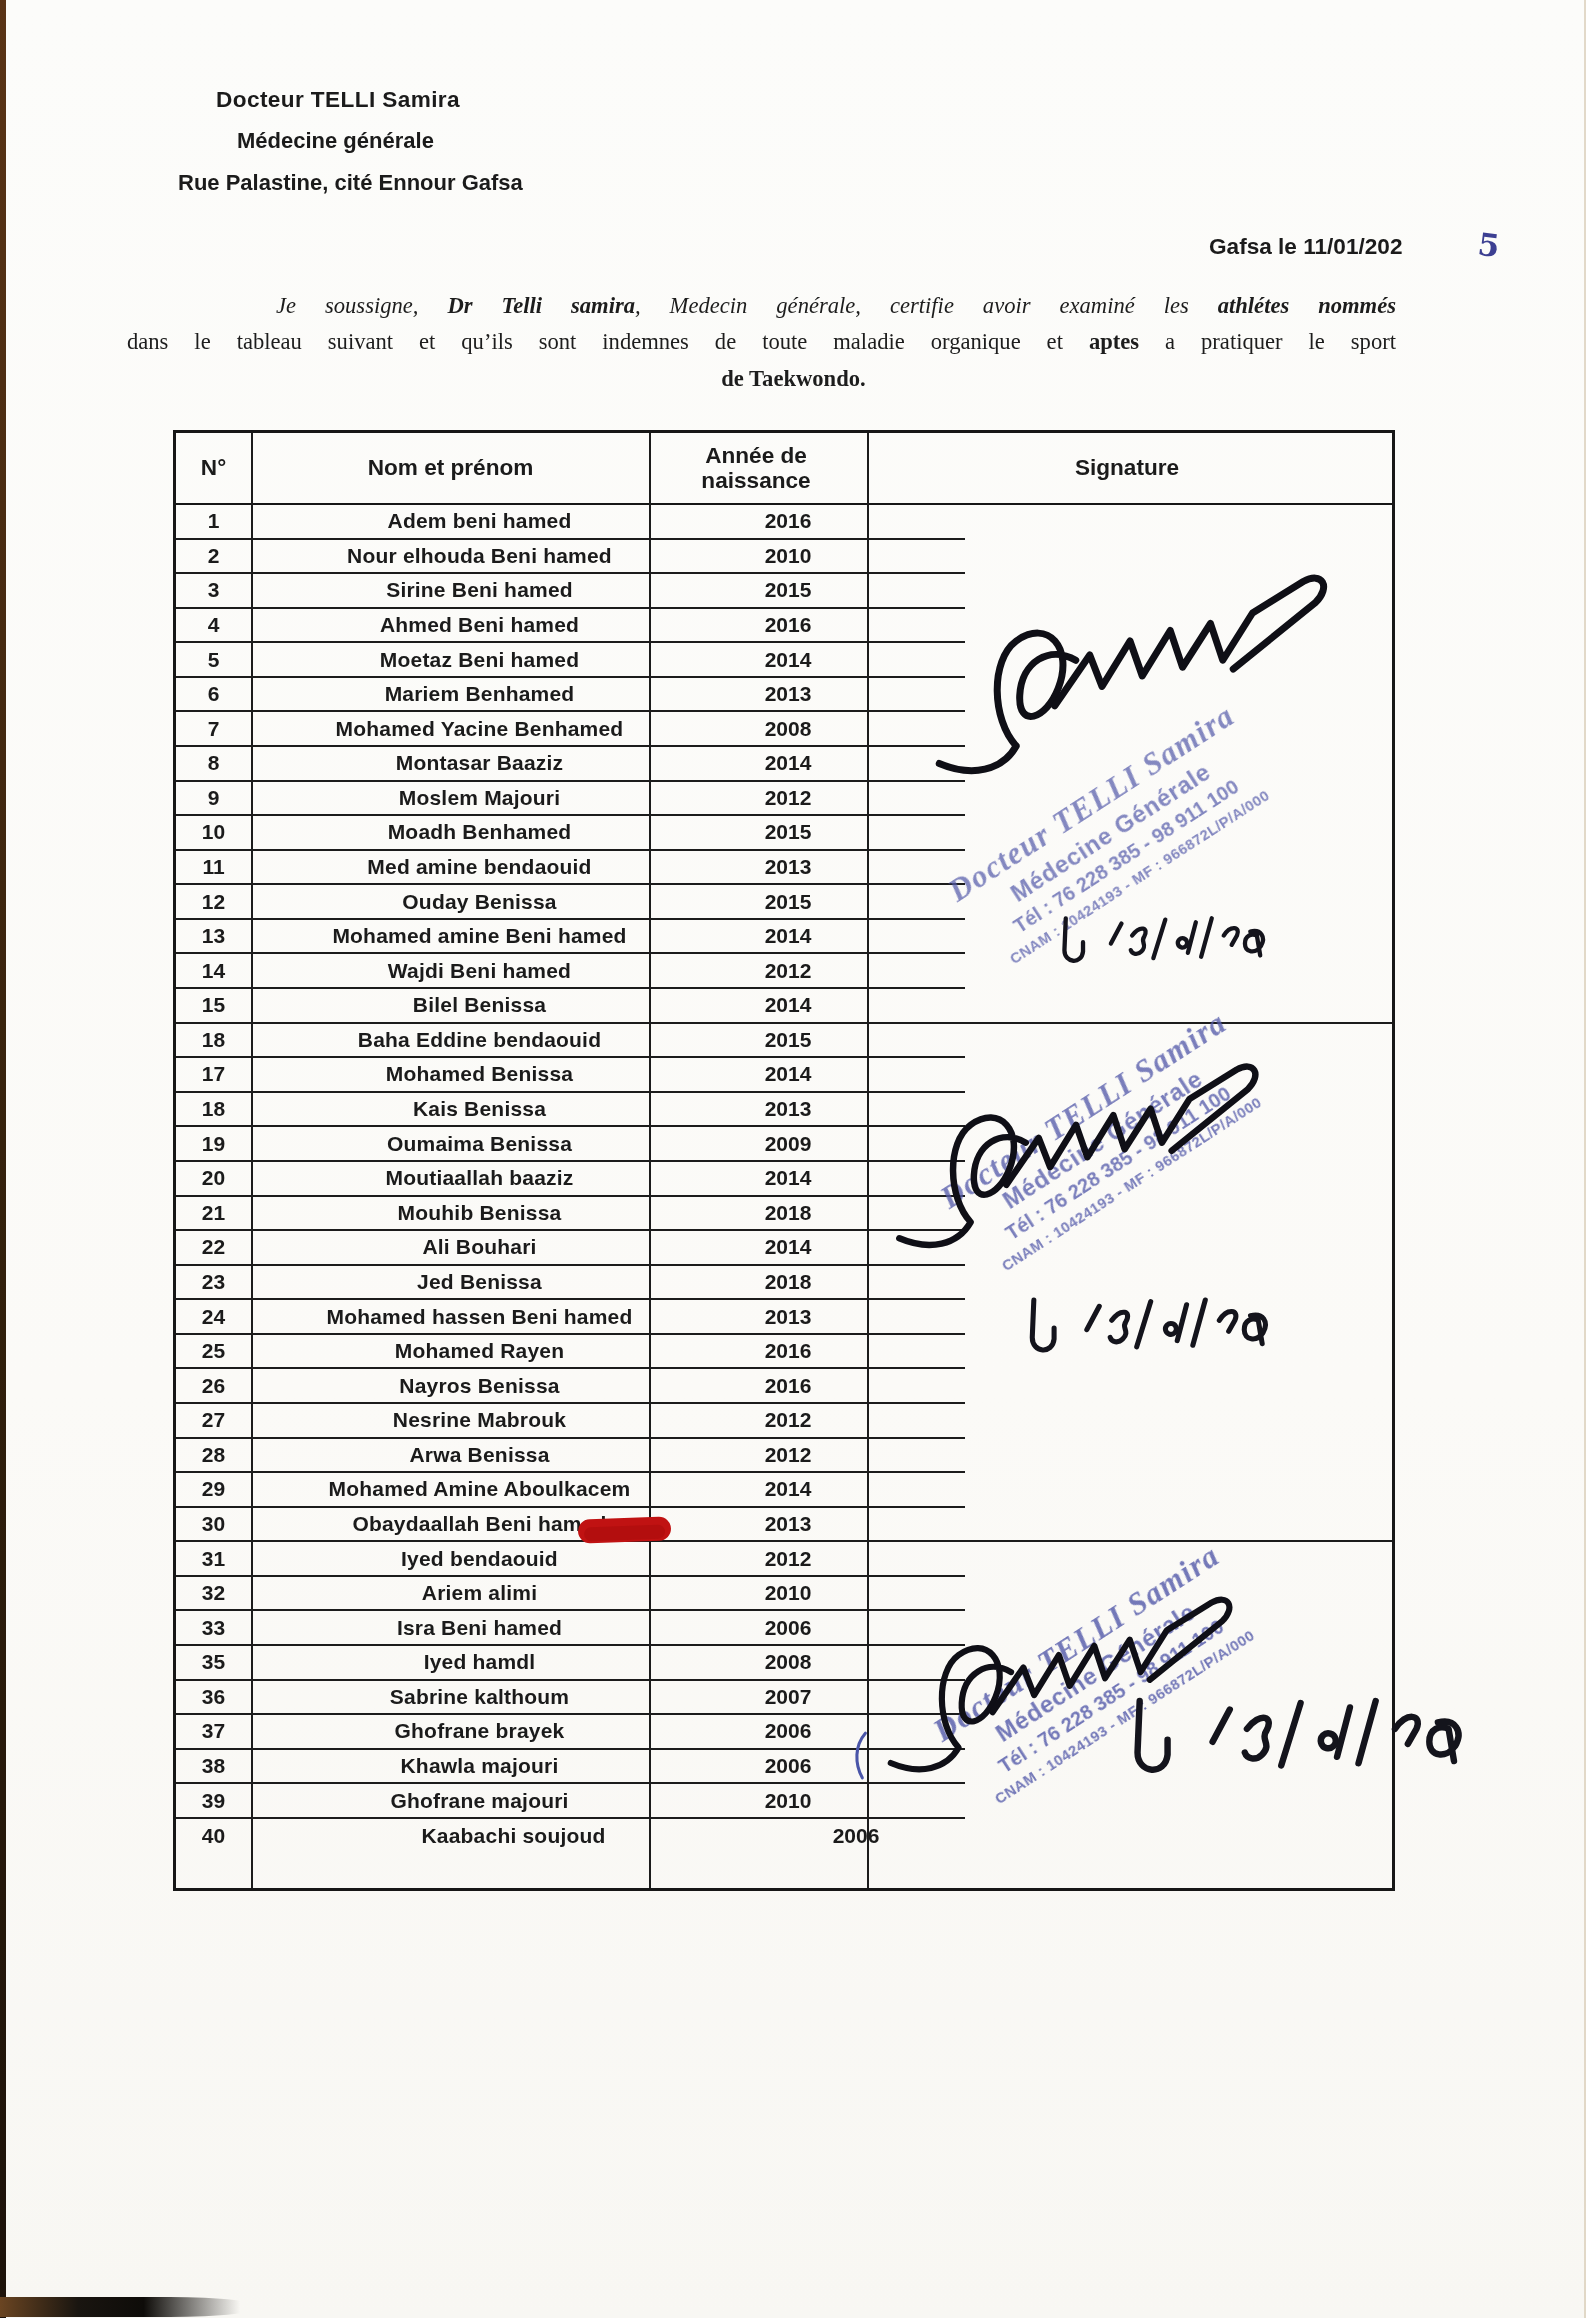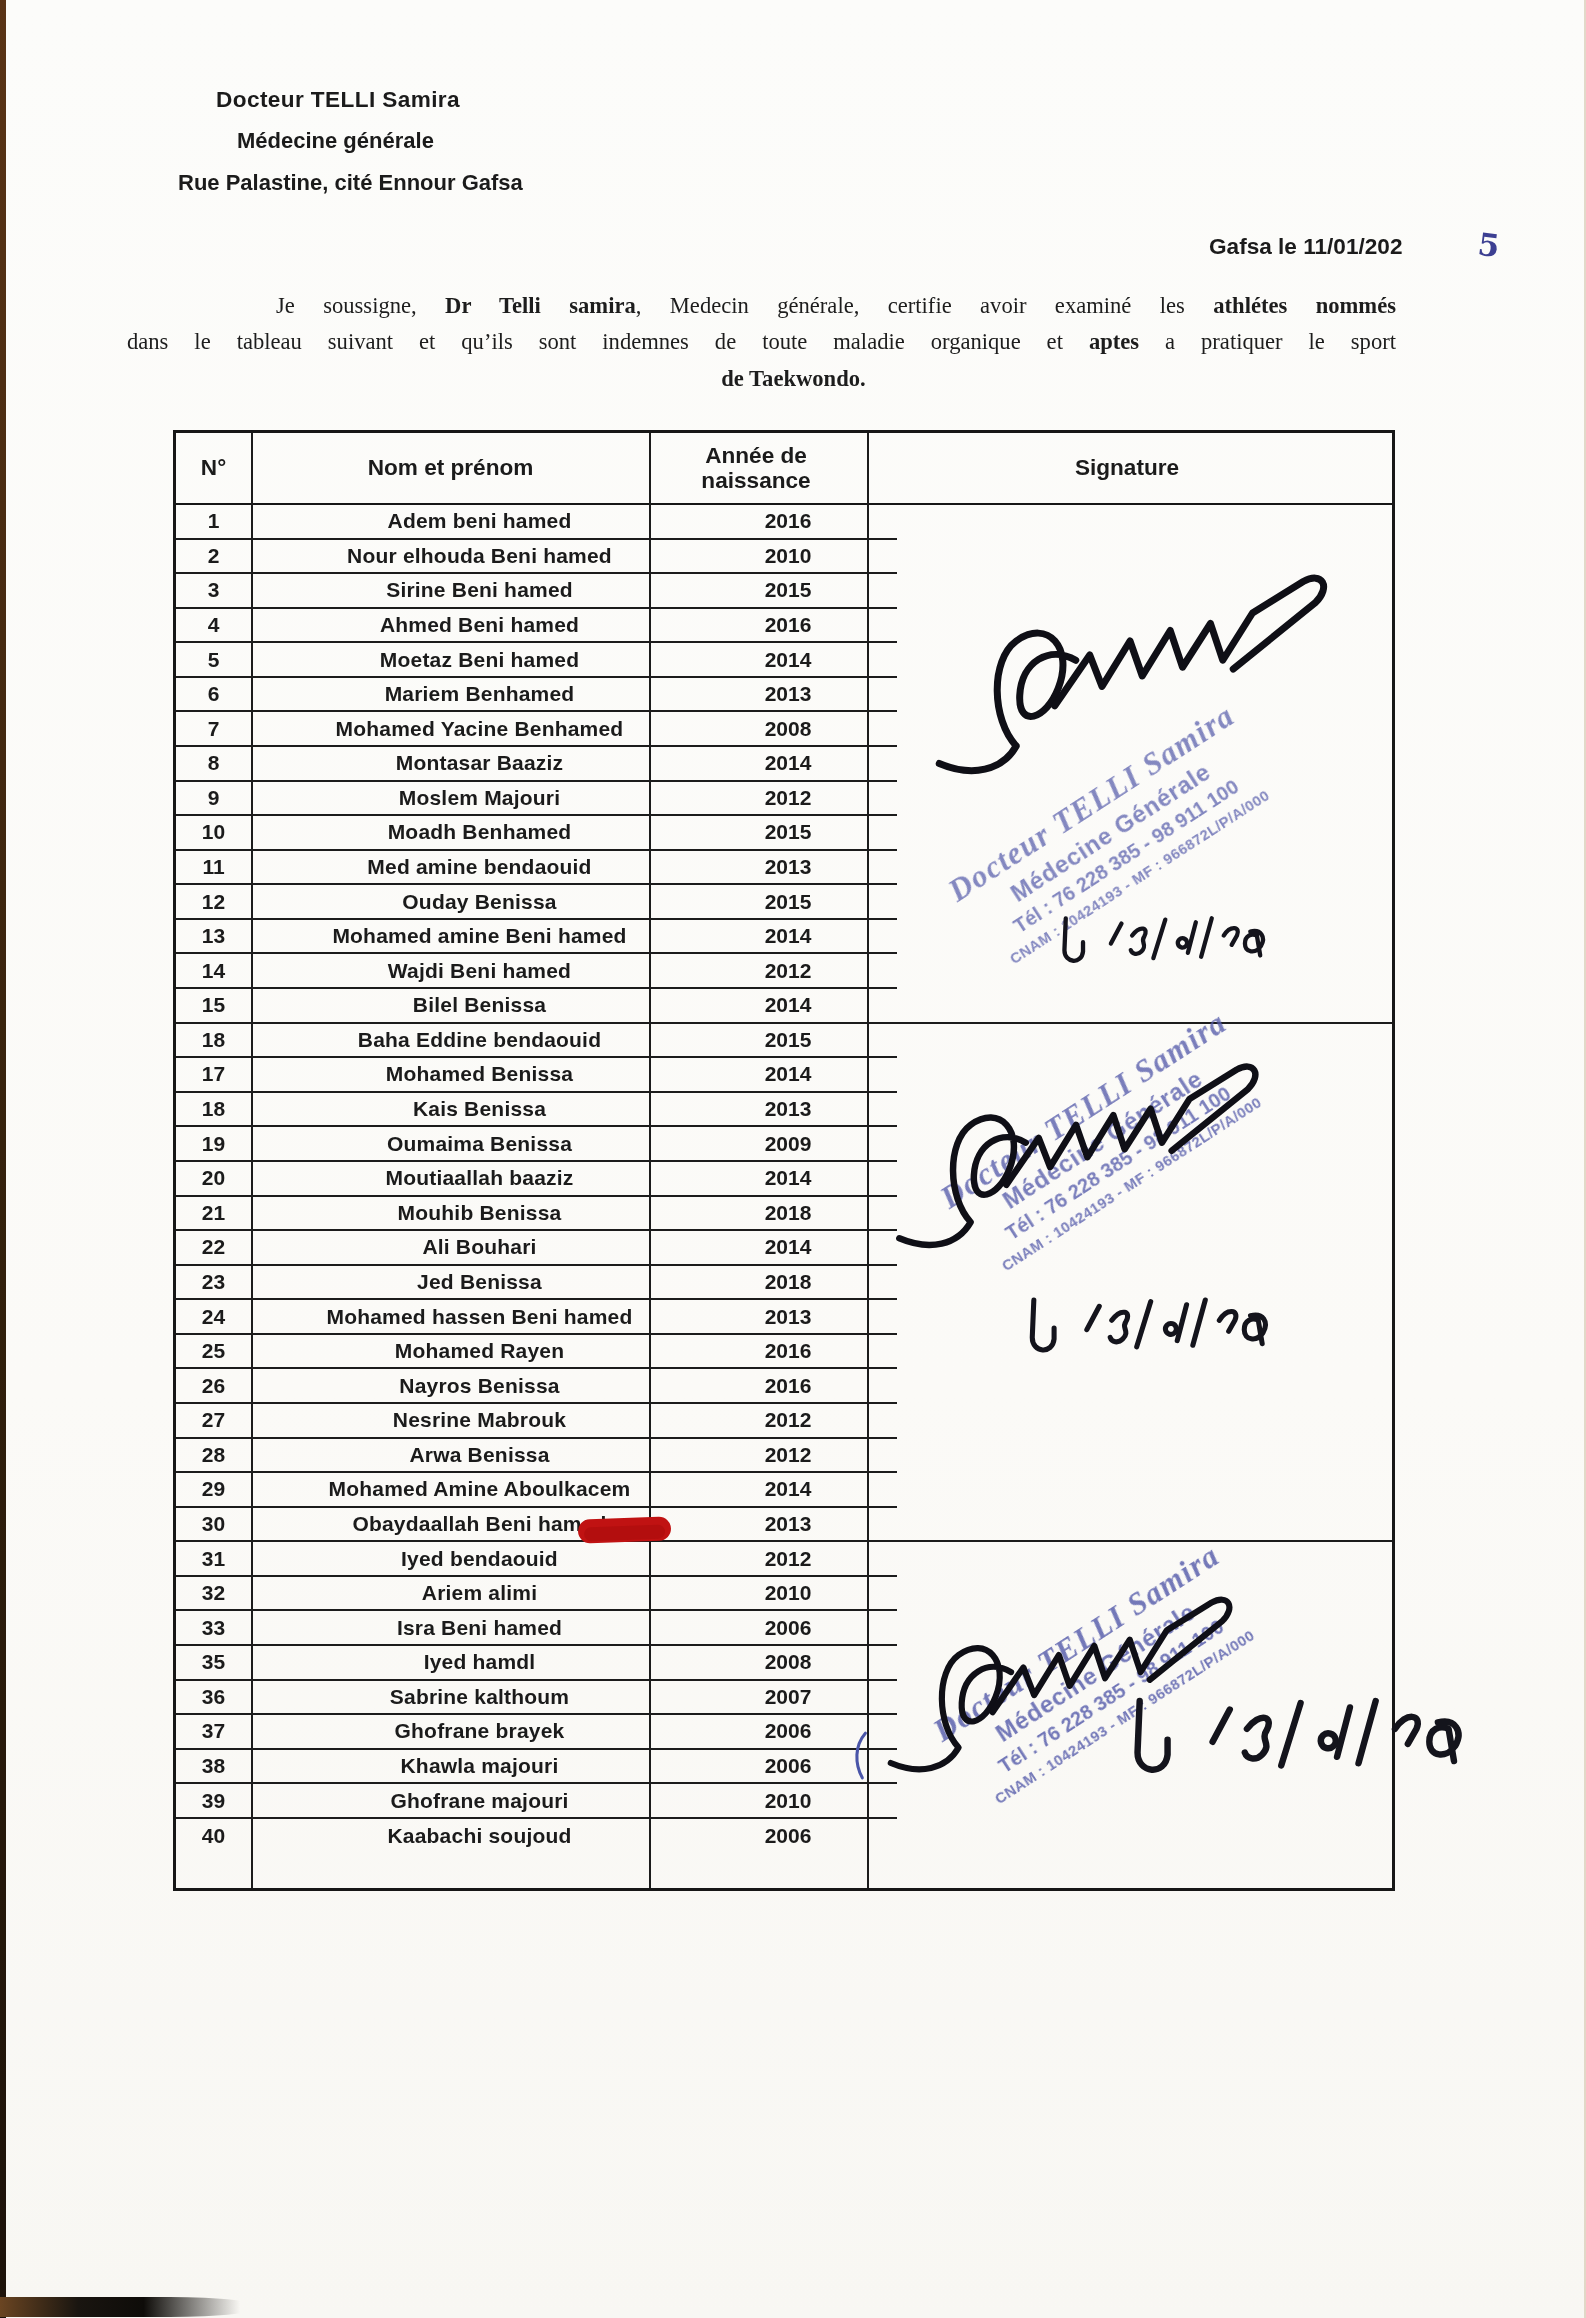--- a/index.html
+++ b/index.html
@@ -10,36 +10,36 @@
   .blob-bottom-left{position:absolute;left:0;top:2297px;width:261px;height:20px;border-radius:0 70% 70% 0/0 100% 100% 0;background:linear-gradient(90deg,#6a4522,#191510 30%,#0e0c09 55%,rgba(14,12,9,0) 92%);}
   
   .h-doc{position:absolute;left:216px;top:87px;font-size:22.6px;font-weight:700;letter-spacing:0.4px;}
   .h-spec{position:absolute;left:237px;top:128px;font-size:22px;font-weight:700;}
   .h-addr{position:absolute;left:178px;top:170px;font-size:22px;font-weight:700;}
   .date-line{position:absolute;left:1209px;top:234px;font-size:22.6px;font-weight:700;}
   .hand-five{position:absolute;left:1478px;top:227px;font-size:31px;font-weight:700;font-family:"DejaVu Serif",serif;color:#3c3f92;transform:rotate(7deg);}
   .title{position:absolute;left:405px;top:199px;width:779px;text-align:center;font-family:"Liberation Serif",serif;font-size:38px;letter-spacing:0.8px;color:#131313;text-shadow:0 0 0.5px #222;}
   
   .p-line{position:absolute;font-family:"Liberation Serif",serif;font-size:22.6px;color:#1d1d1d;white-space:nowrap;}
-  .p1{left:276px;top:293px;width:1120px;white-space:normal;text-align:justify;text-align-last:justify;}
+  .p1{left:276px;top:293px;width:1120px;white-space:normal;text-align:justify;text-align-last:justify;font-style:italic;}
   .p2{left:127px;top:329px;width:1269px;white-space:normal;text-align:justify;text-align-last:justify;}
   .p3{left:0;top:366px;width:1587px;text-align:center;}
   .seg.b{font-weight:700;}
   
   .table{position:absolute;left:173px;top:430px;width:1222px;height:1461px;border:3.1px solid #171717;box-sizing:border-box;}
   .t-inner{position:relative;height:100%;display:flex;flex-direction:column;}
   .vline{position:absolute;top:0;bottom:0;width:2.3px;background:#1c1c1c;z-index:2;}
   .v1{left:75px;} .v2{left:473px;} .v3{left:691px;}
   .t-head{height:72px;border-bottom:2.3px solid #171717;display:flex;align-items:center;box-sizing:border-box;}
   .th{font-size:22.6px;font-weight:700;text-align:center;}
   .th-num{width:75px;} .th-name{width:399px;text-align:center;} .th-year{width:212px;line-height:1.12;} .th-sig{flex:1;}
   .t-body{flex:1;display:flex;min-height:0;}
   .left-cols{width:691px;display:grid;grid-template-rows:repeat(40,1fr);}
   .t-row{display:flex;align-items:center;border-bottom:2.3px solid #1c1c1c;box-sizing:border-box;}
-  .t-row:last-child{border-bottom:none;}
+  .t-row:last-child{border-bottom:none;gap:34px;}
   .c-n{width:75px;text-align:center;font-size:21px;font-weight:700;}
   .c-name{width:399px;text-align:center;font-size:21px;font-weight:700;letter-spacing:0.2px;padding-left:29px;}
   .c-year{width:218px;text-align:center;font-size:21px;font-weight:700;}
   .sig-col{flex:1;display:grid;grid-template-rows:15fr 15fr 10fr;}
   .sig-cell{border-bottom:2.3px solid #1c1c1c;box-sizing:border-box;}
   .sig-cell:last-child{border-bottom:none;}
   
   .stamp{position:absolute;width:498px;text-align:center;transform:rotate(-33deg);color:#565cab;filter:blur(0.4px);z-index:5;}
   .stamp .l1{font:italic 700 31px "Liberation Serif",serif;letter-spacing:1.6px;}
   .stamp .l2{font:700 24px "Liberation Sans",sans-serif;letter-spacing:0.8px;margin-top:3.1px;}

